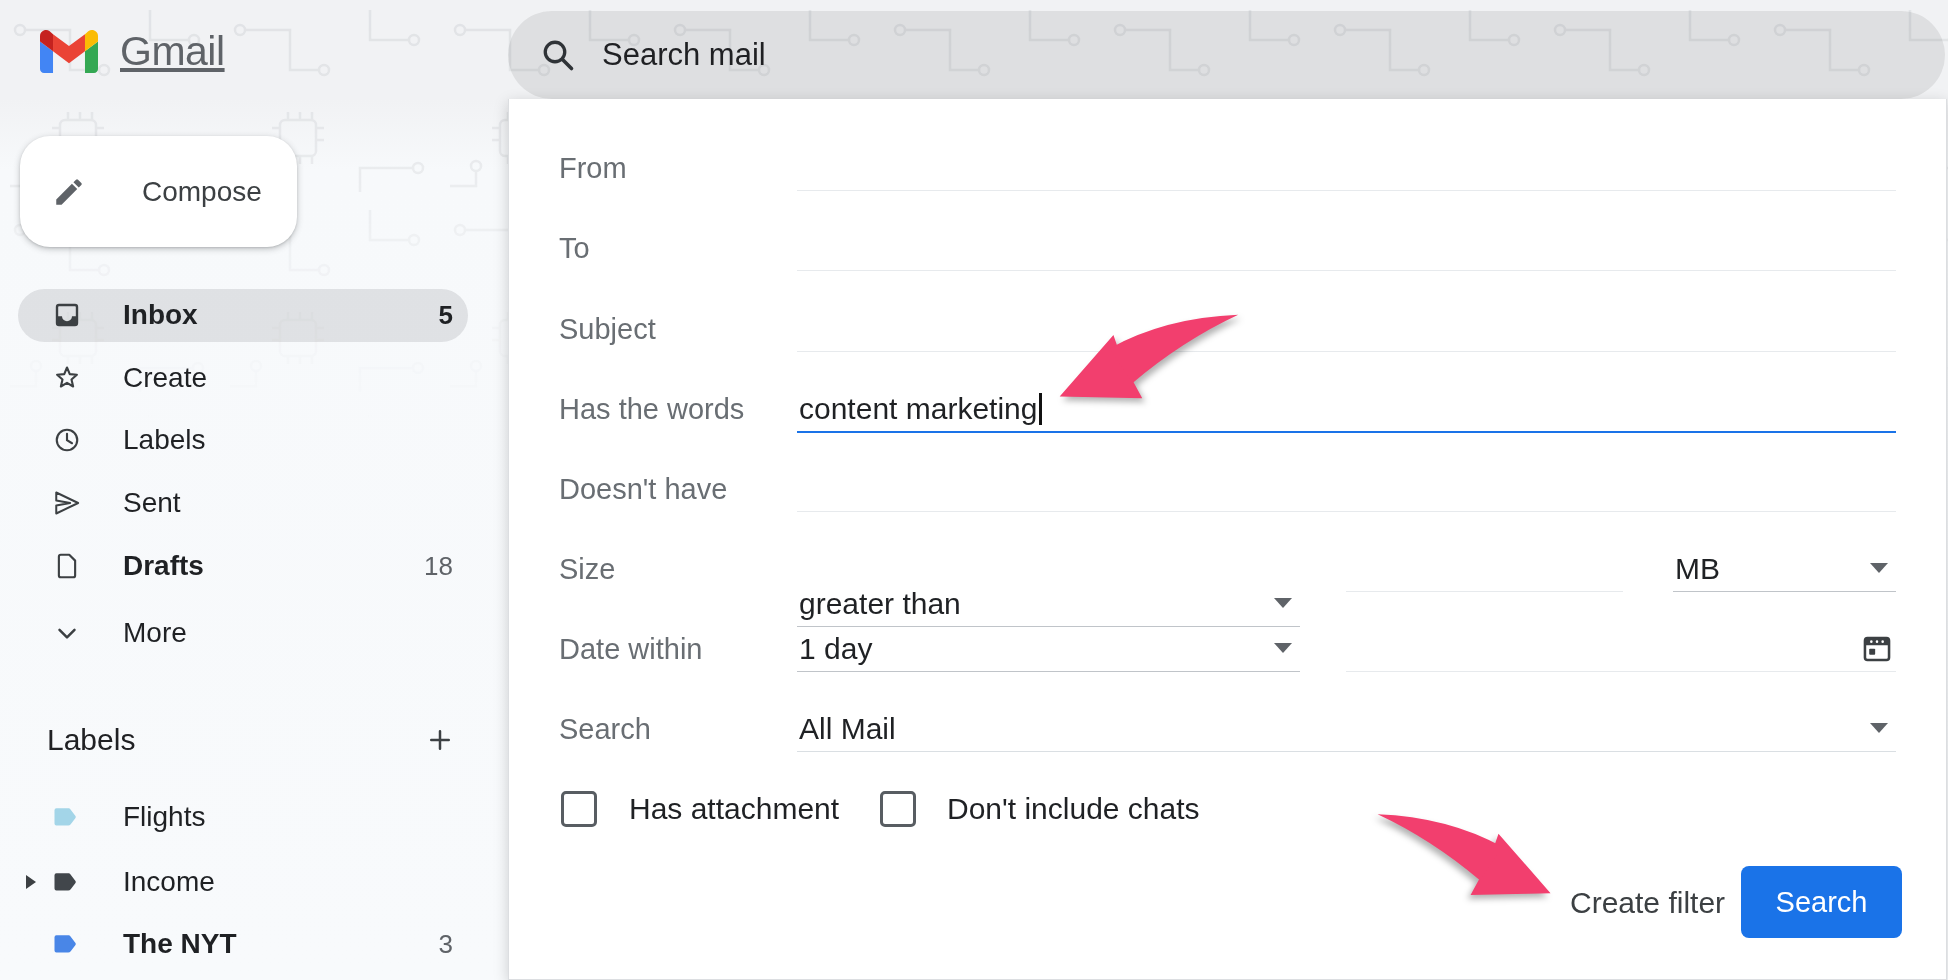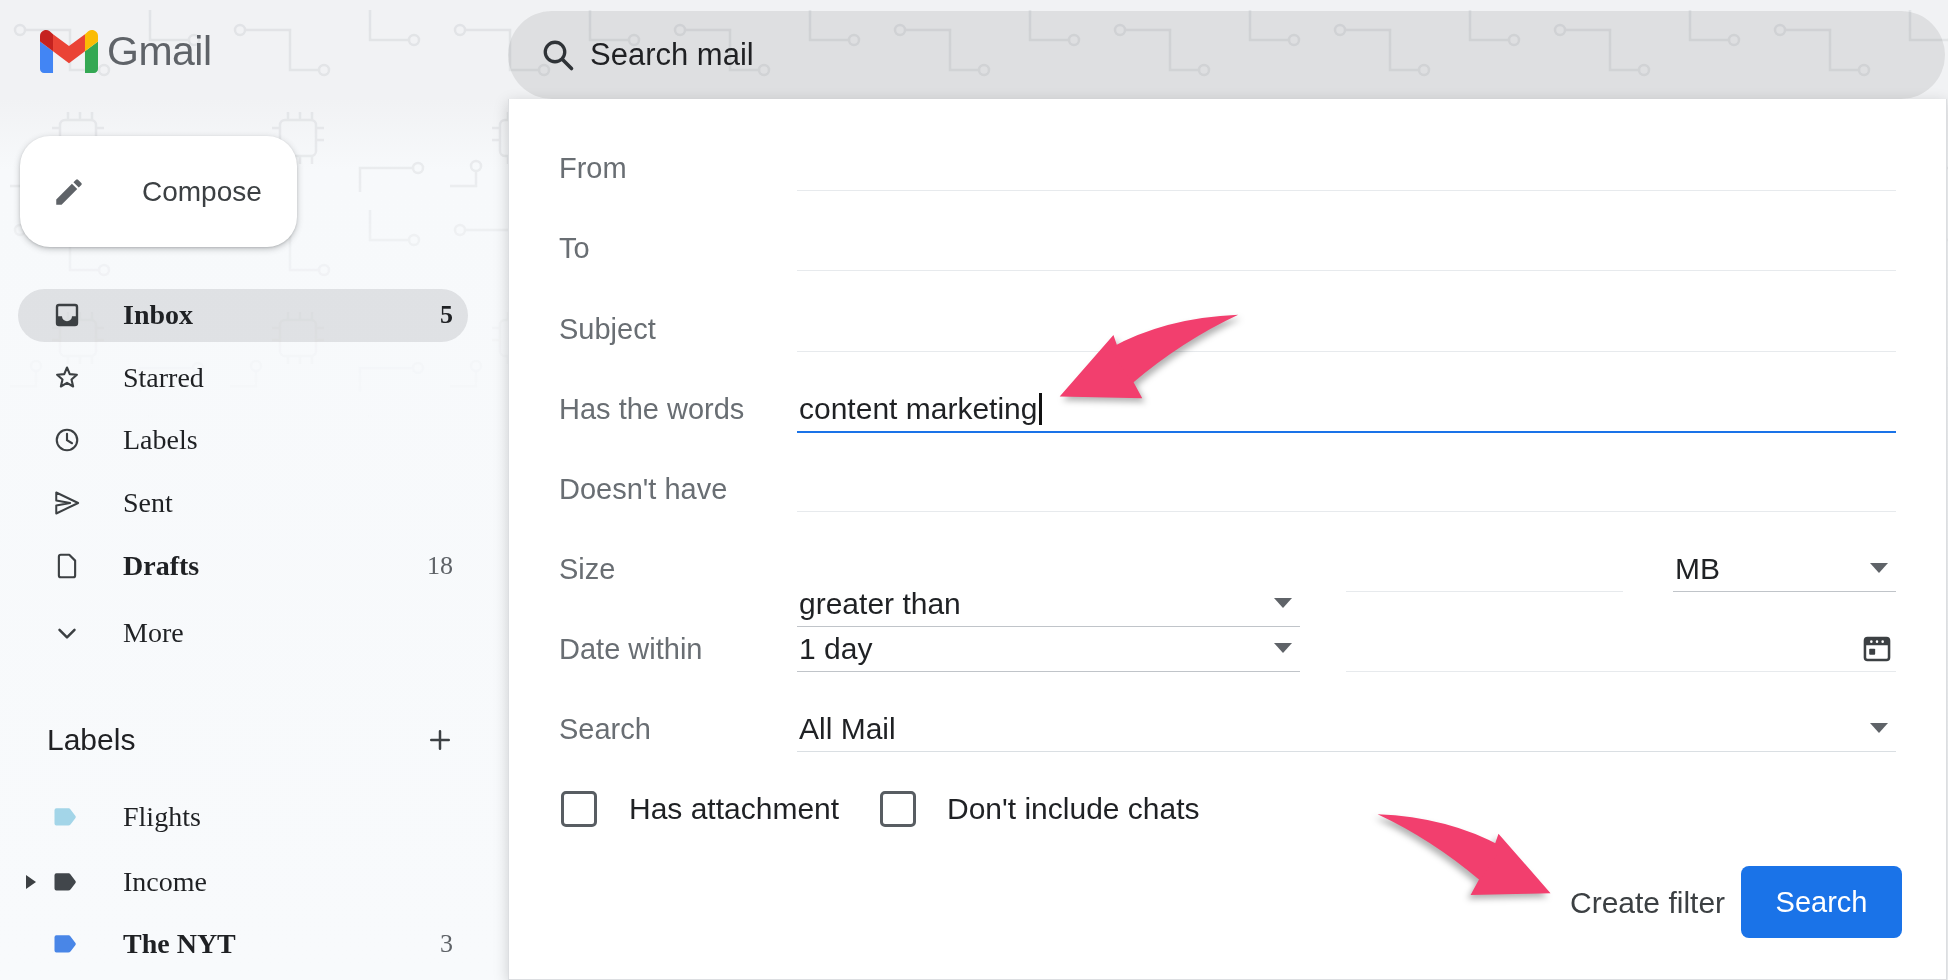--- a/index.html
+++ b/index.html
@@ -13,33 +13,33 @@
     position:absolute;left:0;top:0;width:100%;height:420px;z-index:1;pointer-events:none;
     -webkit-mask-image:linear-gradient(180deg,rgba(0,0,0,.95) 0%,rgba(0,0,0,.85) 22%,rgba(0,0,0,.30) 60%,rgba(0,0,0,0) 100%);
     mask-image:linear-gradient(180deg,rgba(0,0,0,.95) 0%,rgba(0,0,0,.85) 22%,rgba(0,0,0,.30) 60%,rgba(0,0,0,0) 100%);
   }
   
   .search-bar{
     position:absolute;left:508px;top:11px;width:1437px;height:88px;border-radius:44px;
     background:rgba(32,33,36,.09);z-index:2;display:flex;align-items:center;
   }
   .search-bar .mag{margin-left:32px;}
-  .search-placeholder{margin-left:14px;font-size:31px;color:#1f2023;}
+  .search-placeholder{margin-left:26px;font-size:31px;color:#1f2023;}
   
   .sidebar{position:absolute;left:0;top:0;width:506px;height:980px;z-index:2;}
   .logo{position:absolute;left:40px;top:28px;display:flex;align-items:center;}
-  .logo-text{margin-left:9px;font-size:41px;color:#5f6368;letter-spacing:-.5px;}
+  .logo-text{margin-left:22px;font-size:41px;color:#5f6368;letter-spacing:-.5px;text-decoration:underline;}
   .compose-btn{
     position:absolute;left:20px;top:136px;width:277px;height:111px;border-radius:30px;background:#fff;
     box-shadow:0 2px 6px rgba(60,64,67,.30),0 1px 2px rgba(60,64,67,.15);
     display:flex;align-items:center;cursor:pointer;
   }
   .compose-btn .pencil{margin-left:32px;}
   .compose-label{margin-left:56px;font-size:28px;font-weight:500;color:#3c4043;}
-  .nav-item{position:absolute;left:0;width:470px;height:52px;font-family:Liberation Serif, serif;}
+  .nav-item{position:absolute;left:0;width:470px;height:52px;}
   .nav-item .icon{position:absolute;left:52px;top:50%;transform:translateY(-50%);display:flex;}
   .nav-label{position:absolute;left:123px;top:0;line-height:52px;font-size:28px;color:#1f2124;}
   .nav-label.bold{font-weight:700;}
   .nav-count{position:absolute;left:385px;width:68px;top:0;line-height:52px;font-size:26px;color:#5f6368;text-align:right;}
   .nav-count.bold{font-weight:700;color:#1f2124;}
   .active-pill{position:absolute;left:18px;top:289px;width:450px;height:53px;border-radius:27px;background:rgba(32,33,36,.105);}
   .labels-heading{position:absolute;left:47px;top:714px;height:52px;line-height:52px;font-size:30px;color:#202124;}
   .labels-add{position:absolute;left:414px;top:714px;width:52px;height:52px;display:flex;align-items:center;justify-content:center;cursor:pointer;}
   .expander{position:absolute;left:26px;top:50%;transform:translateY(-50%);width:0;height:0;
     border-top:7px solid transparent;border-bottom:7px solid transparent;border-left:10px solid #3c4043;}
@@ -128,21 +128,21 @@
       <span class="nav-label bold">Inbox</span>
       <span class="nav-count bold">5</span>
     </div>
 
     <div class="nav-item" style="top:352px;">
       <span class="icon">
         <svg width="30" height="30" viewBox="0 0 24 24">
             <path d="M12 3.6l2.2 5.3 5.7.5-4.3 3.8 1.3 5.6L12 15.9 7.1 18.8l1.3-5.6L4.1 9.4l5.7-.5z" fill="none" stroke="#3c4043" stroke-width="1.7" stroke-linejoin="round"></path>
           </svg>
       </span>
-      <span class="nav-label">Starred</span>
+      <span class="nav-label">Create</span>
       <span class="nav-count"></span>
     </div>
 
     <div class="nav-item" style="top:414px;">
       <span class="icon">
         <svg width="30" height="30" viewBox="0 0 24 24">
             <circle cx="12" cy="12" r="8.2" fill="none" stroke="#3c4043" stroke-width="1.7"></circle>
             <path d="M12 7v5.2l4 2.4" fill="none" stroke="#3c4043" stroke-width="1.7" stroke-linecap="round"></path>
           </svg>
       </span>

